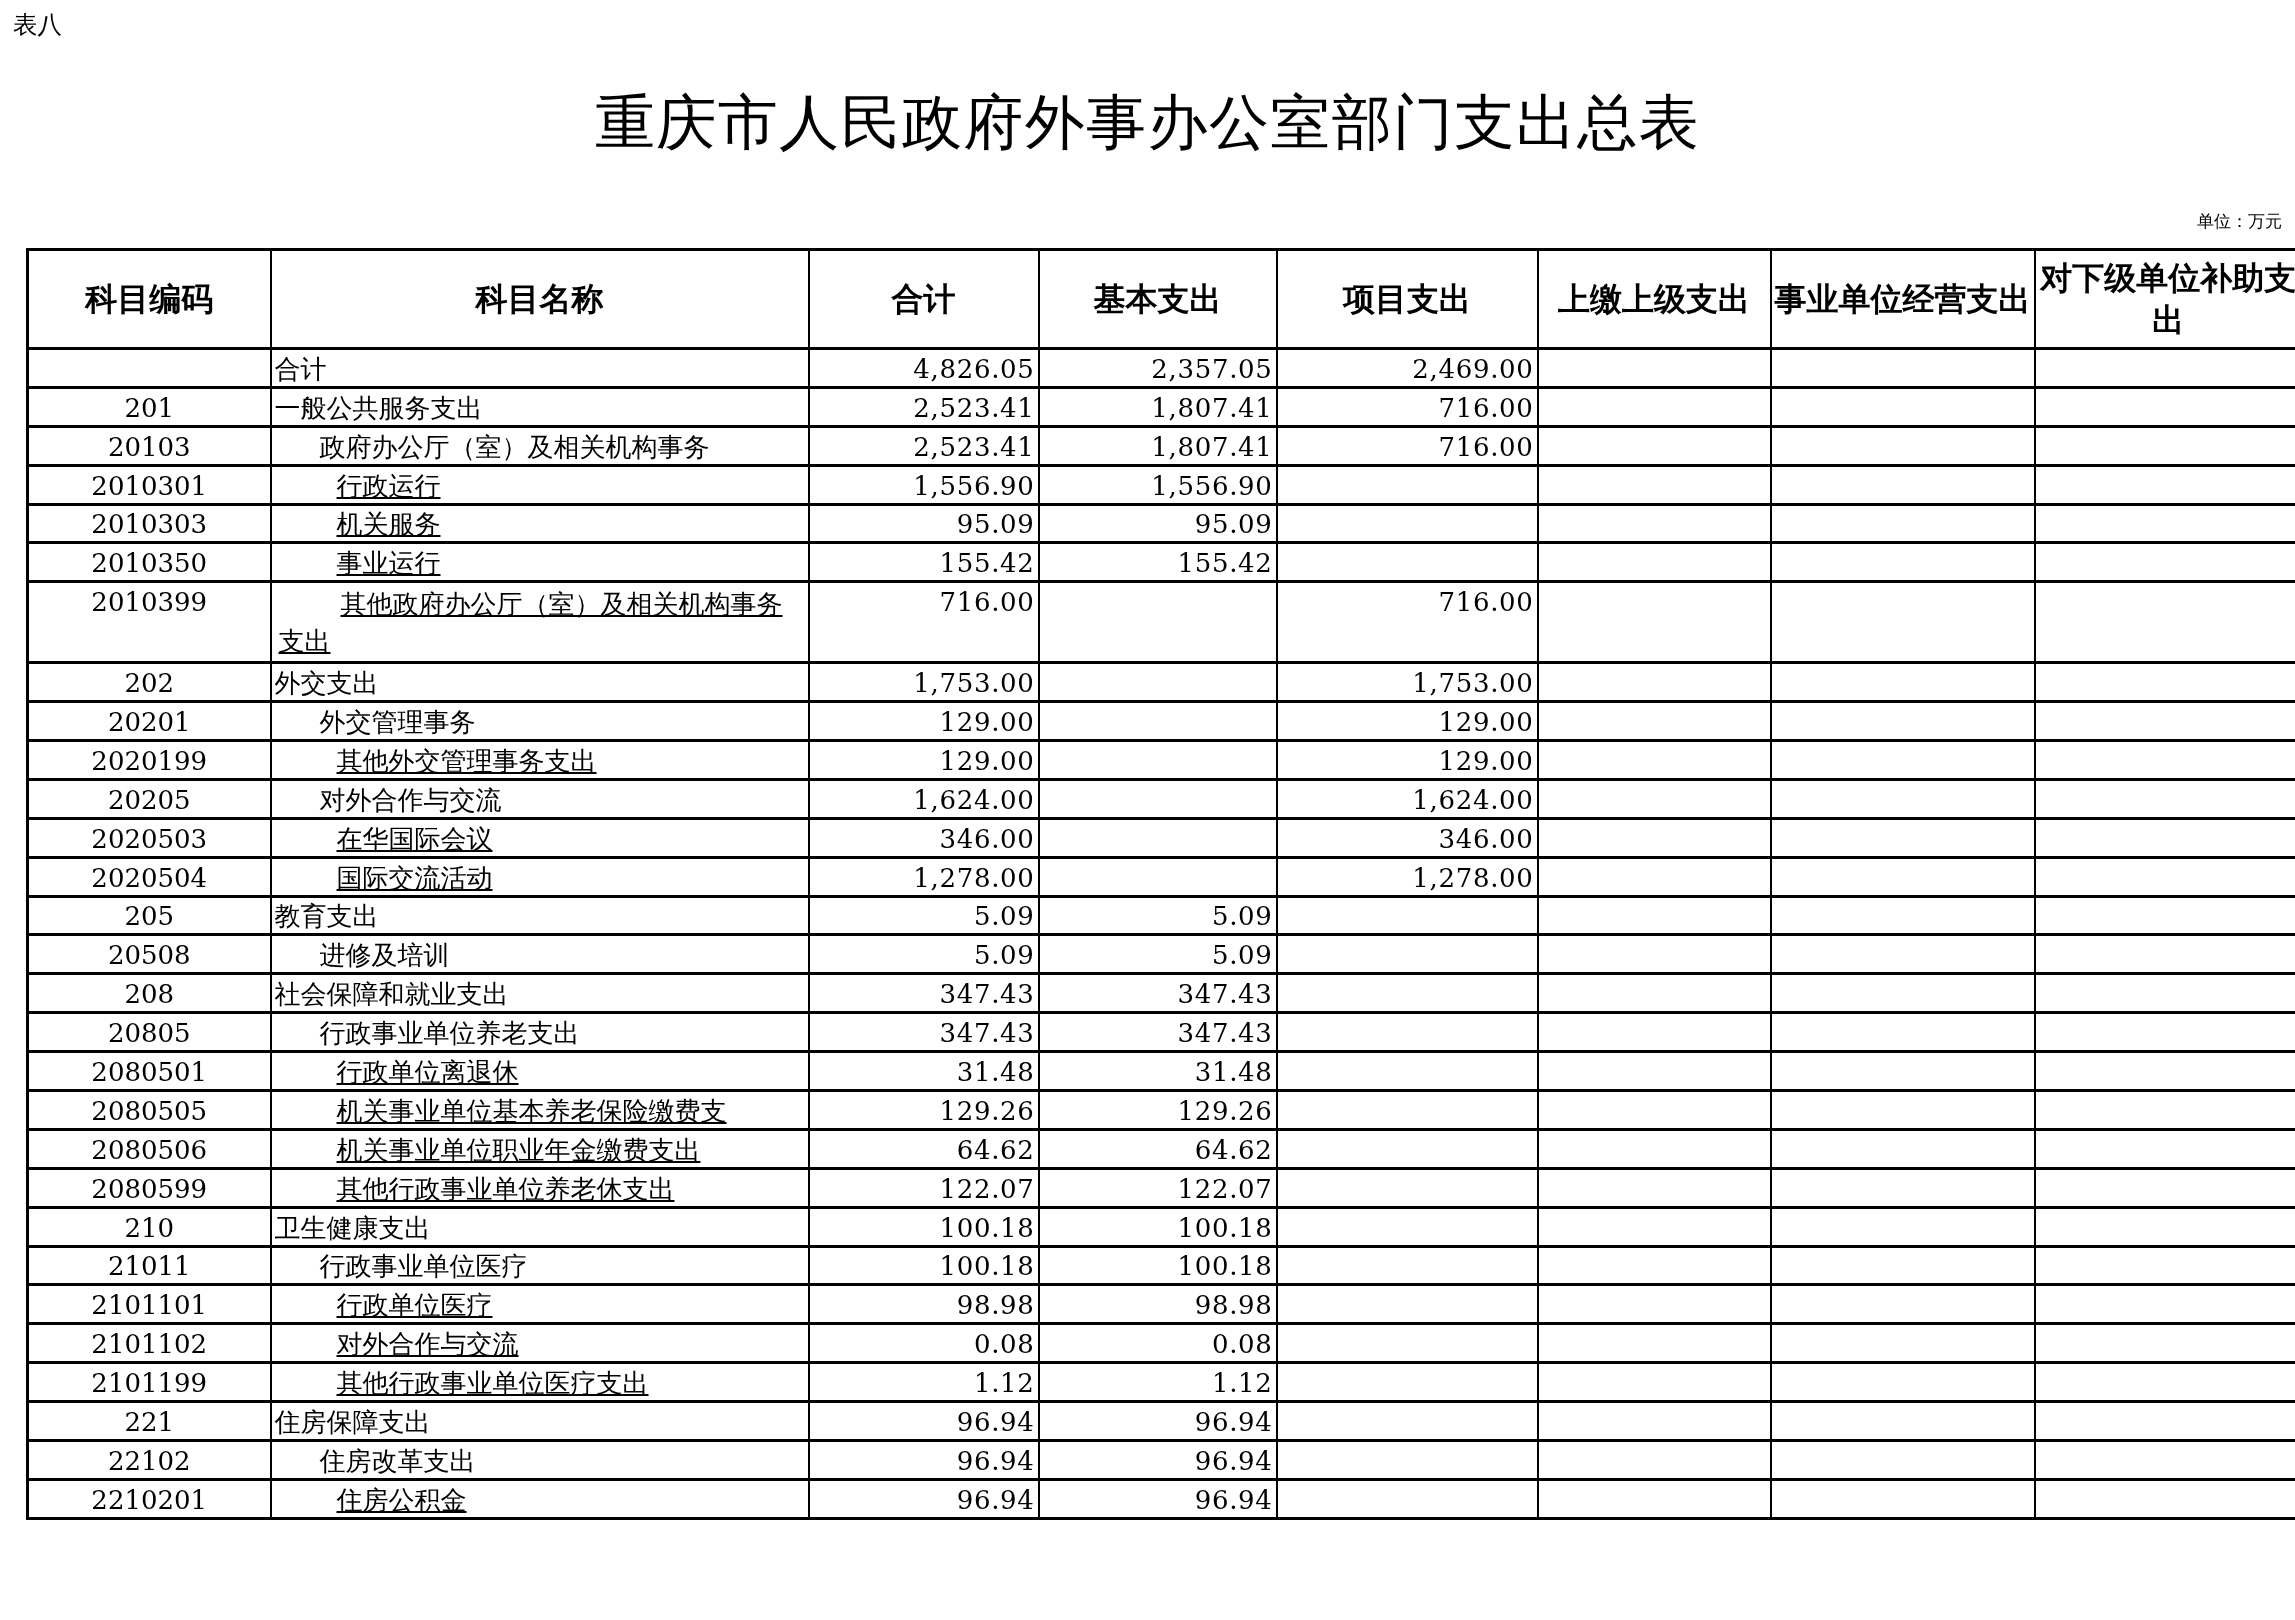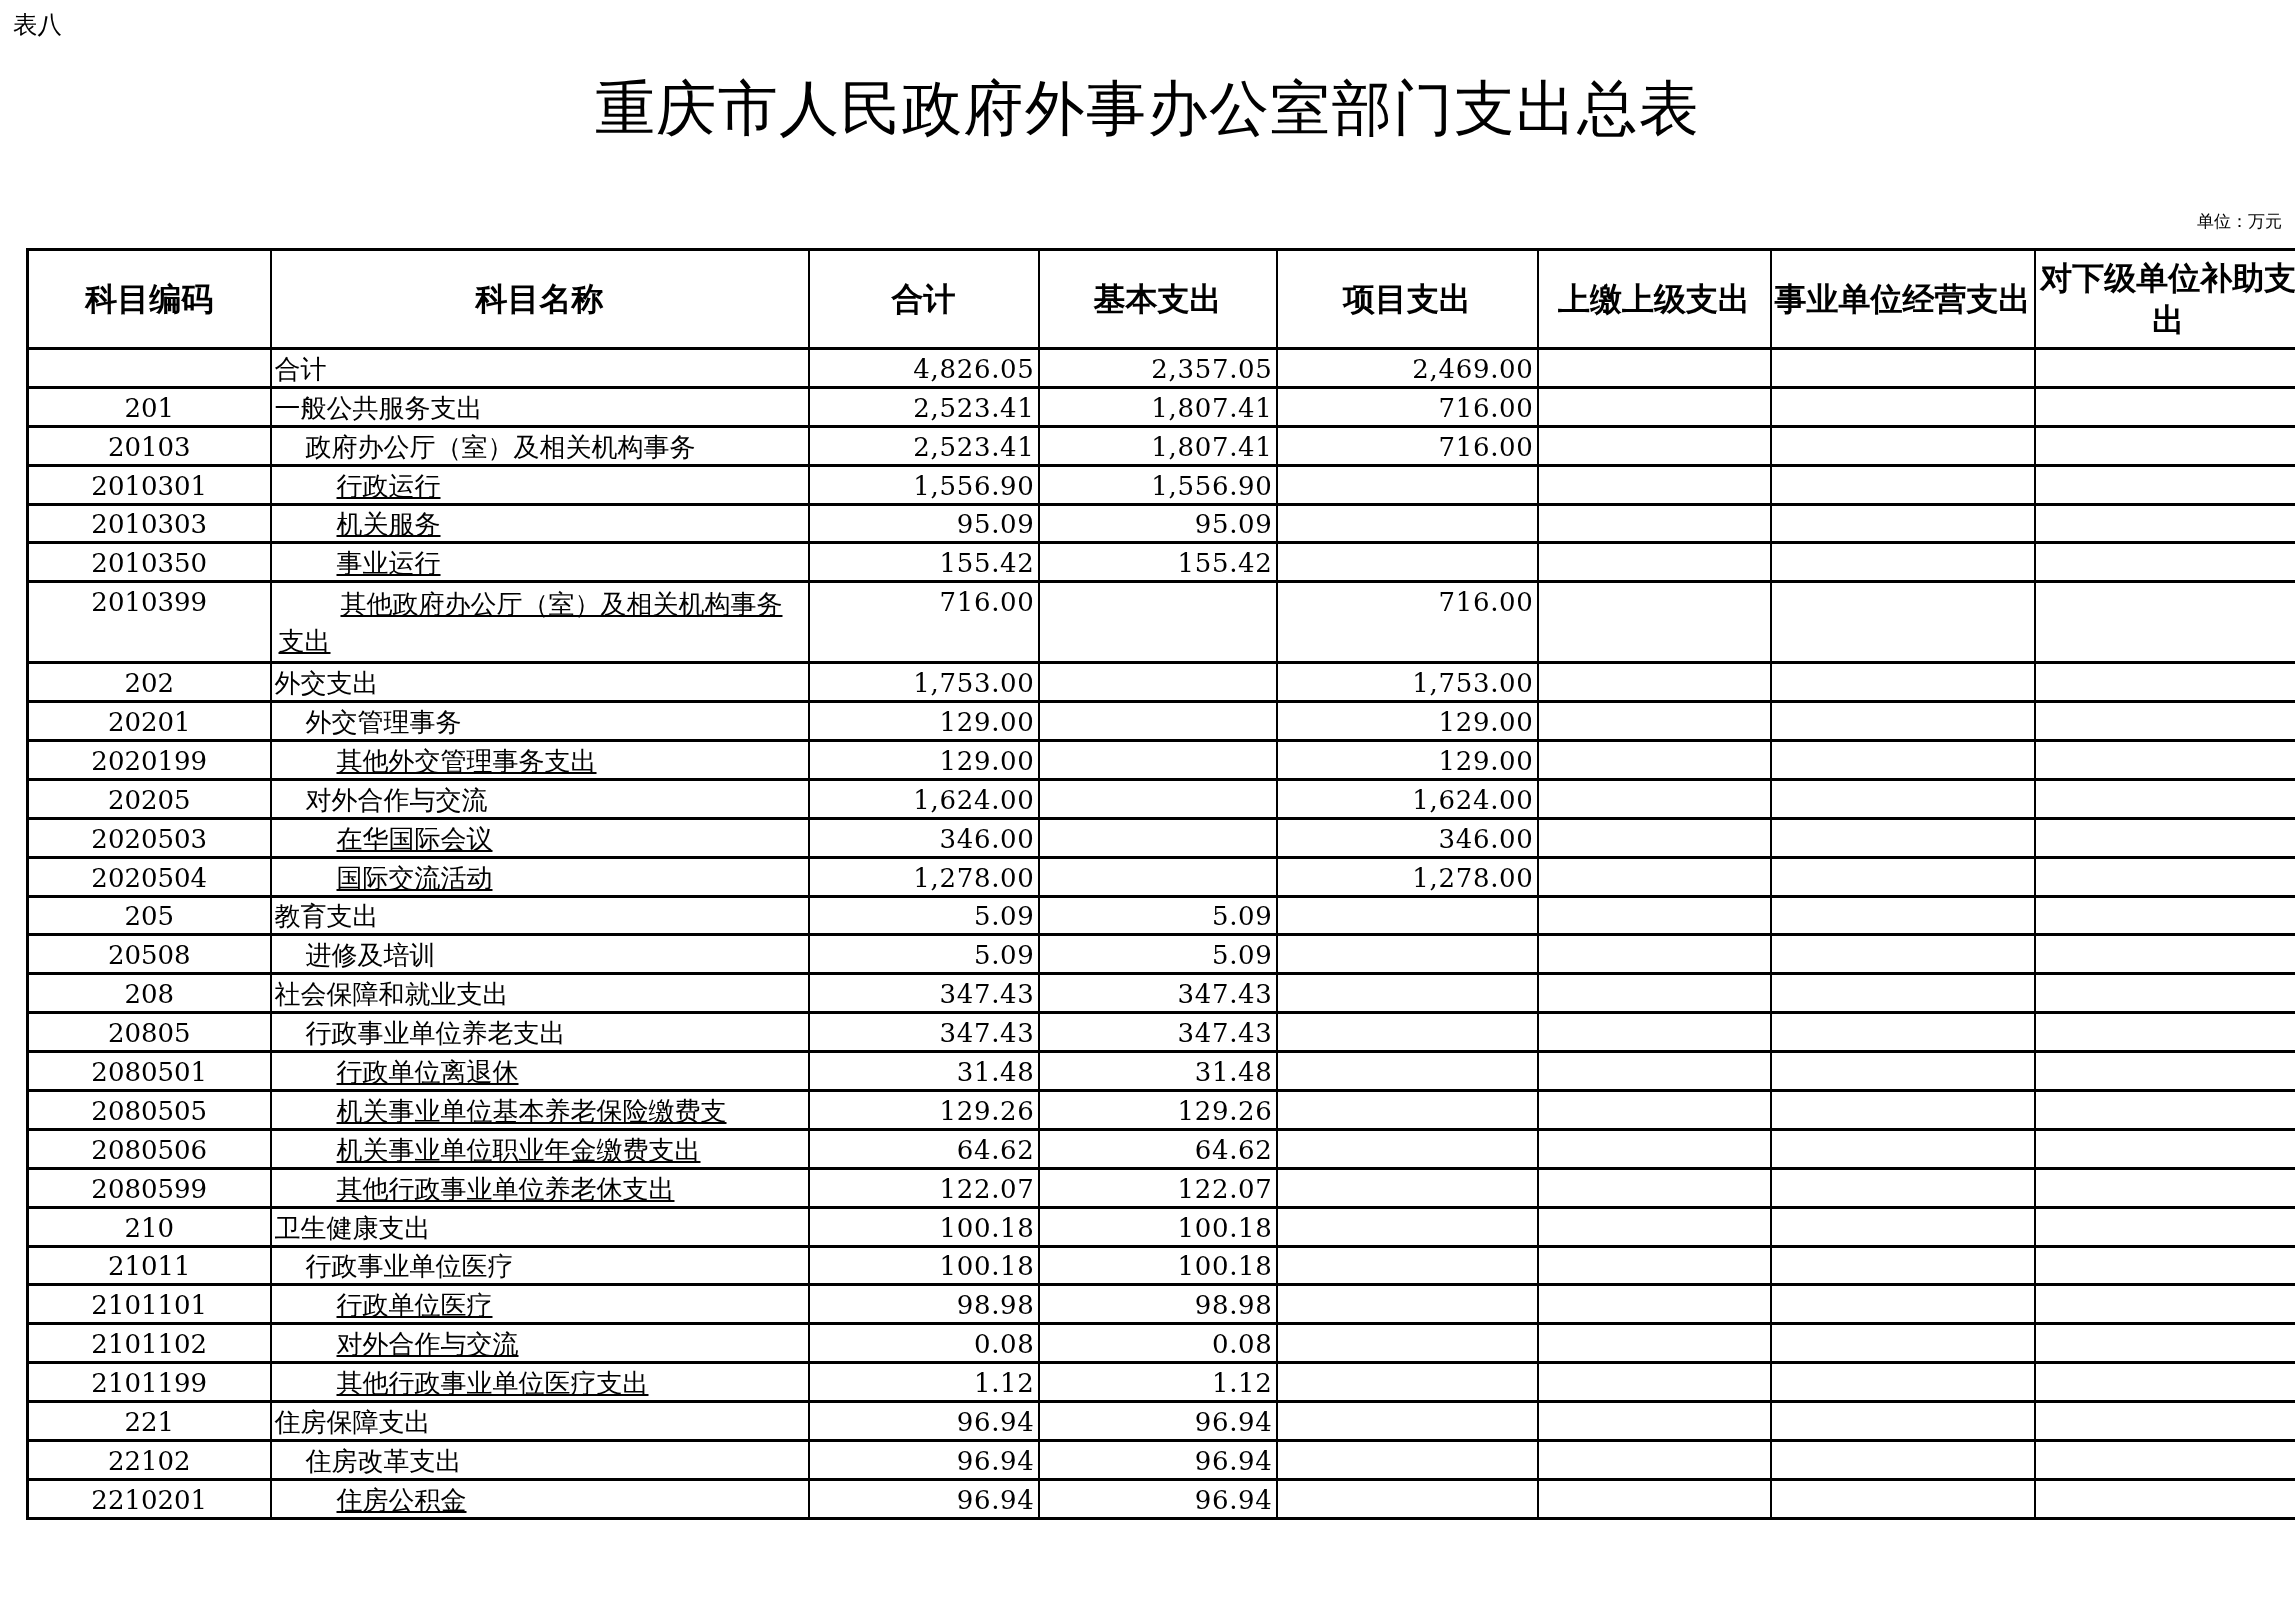--- a/index.html
+++ b/index.html
@@ -19,21 +19,21 @@
       position: absolute;
       left: 13px;
       top: 10px;
       font-size: 24.4px;
       line-height: 29px;
     }
     .doc-title {
       position: absolute;
       left: 0;
       width: 2295px;
-      top: 72px;
+      top: 86px;
       text-align: center;
       font-size: 60px;
       line-height: 72px;
       letter-spacing: 1.4px;
     }
     .unit-label {
       position: absolute;
       right: 13px;
       top: 207px;
       font-size: 17px;
@@ -78,21 +78,21 @@
     table.budget td.code { text-align: center; }
     table.budget td.name { text-align: left; }
     table.budget td.num {
       text-align: right;
       font-family: "DejaVu Serif", "Liberation Serif", serif;
       letter-spacing: 0.7px;
     }
     .lvl-1 { padding-left: 2.9px; }
     .lvl-2 { padding-left: 32px; }
     .lvl-3 { padding-left: 62px; }
-    td.name.lvl-2 { padding-left: 34px; }
+    td.name.lvl-2 { padding-left: 48px; }
     td.name.lvl-3 { padding-left: 65px; text-decoration: underline; }
     td.name.wrap {
       white-space: normal;
       line-height: 37px;
       text-indent: 62px;
       padding-left: 7px;
       height: 75px;
     }
     col.c-code { width: 243px; }
     col.c-name { width: 538px; }

